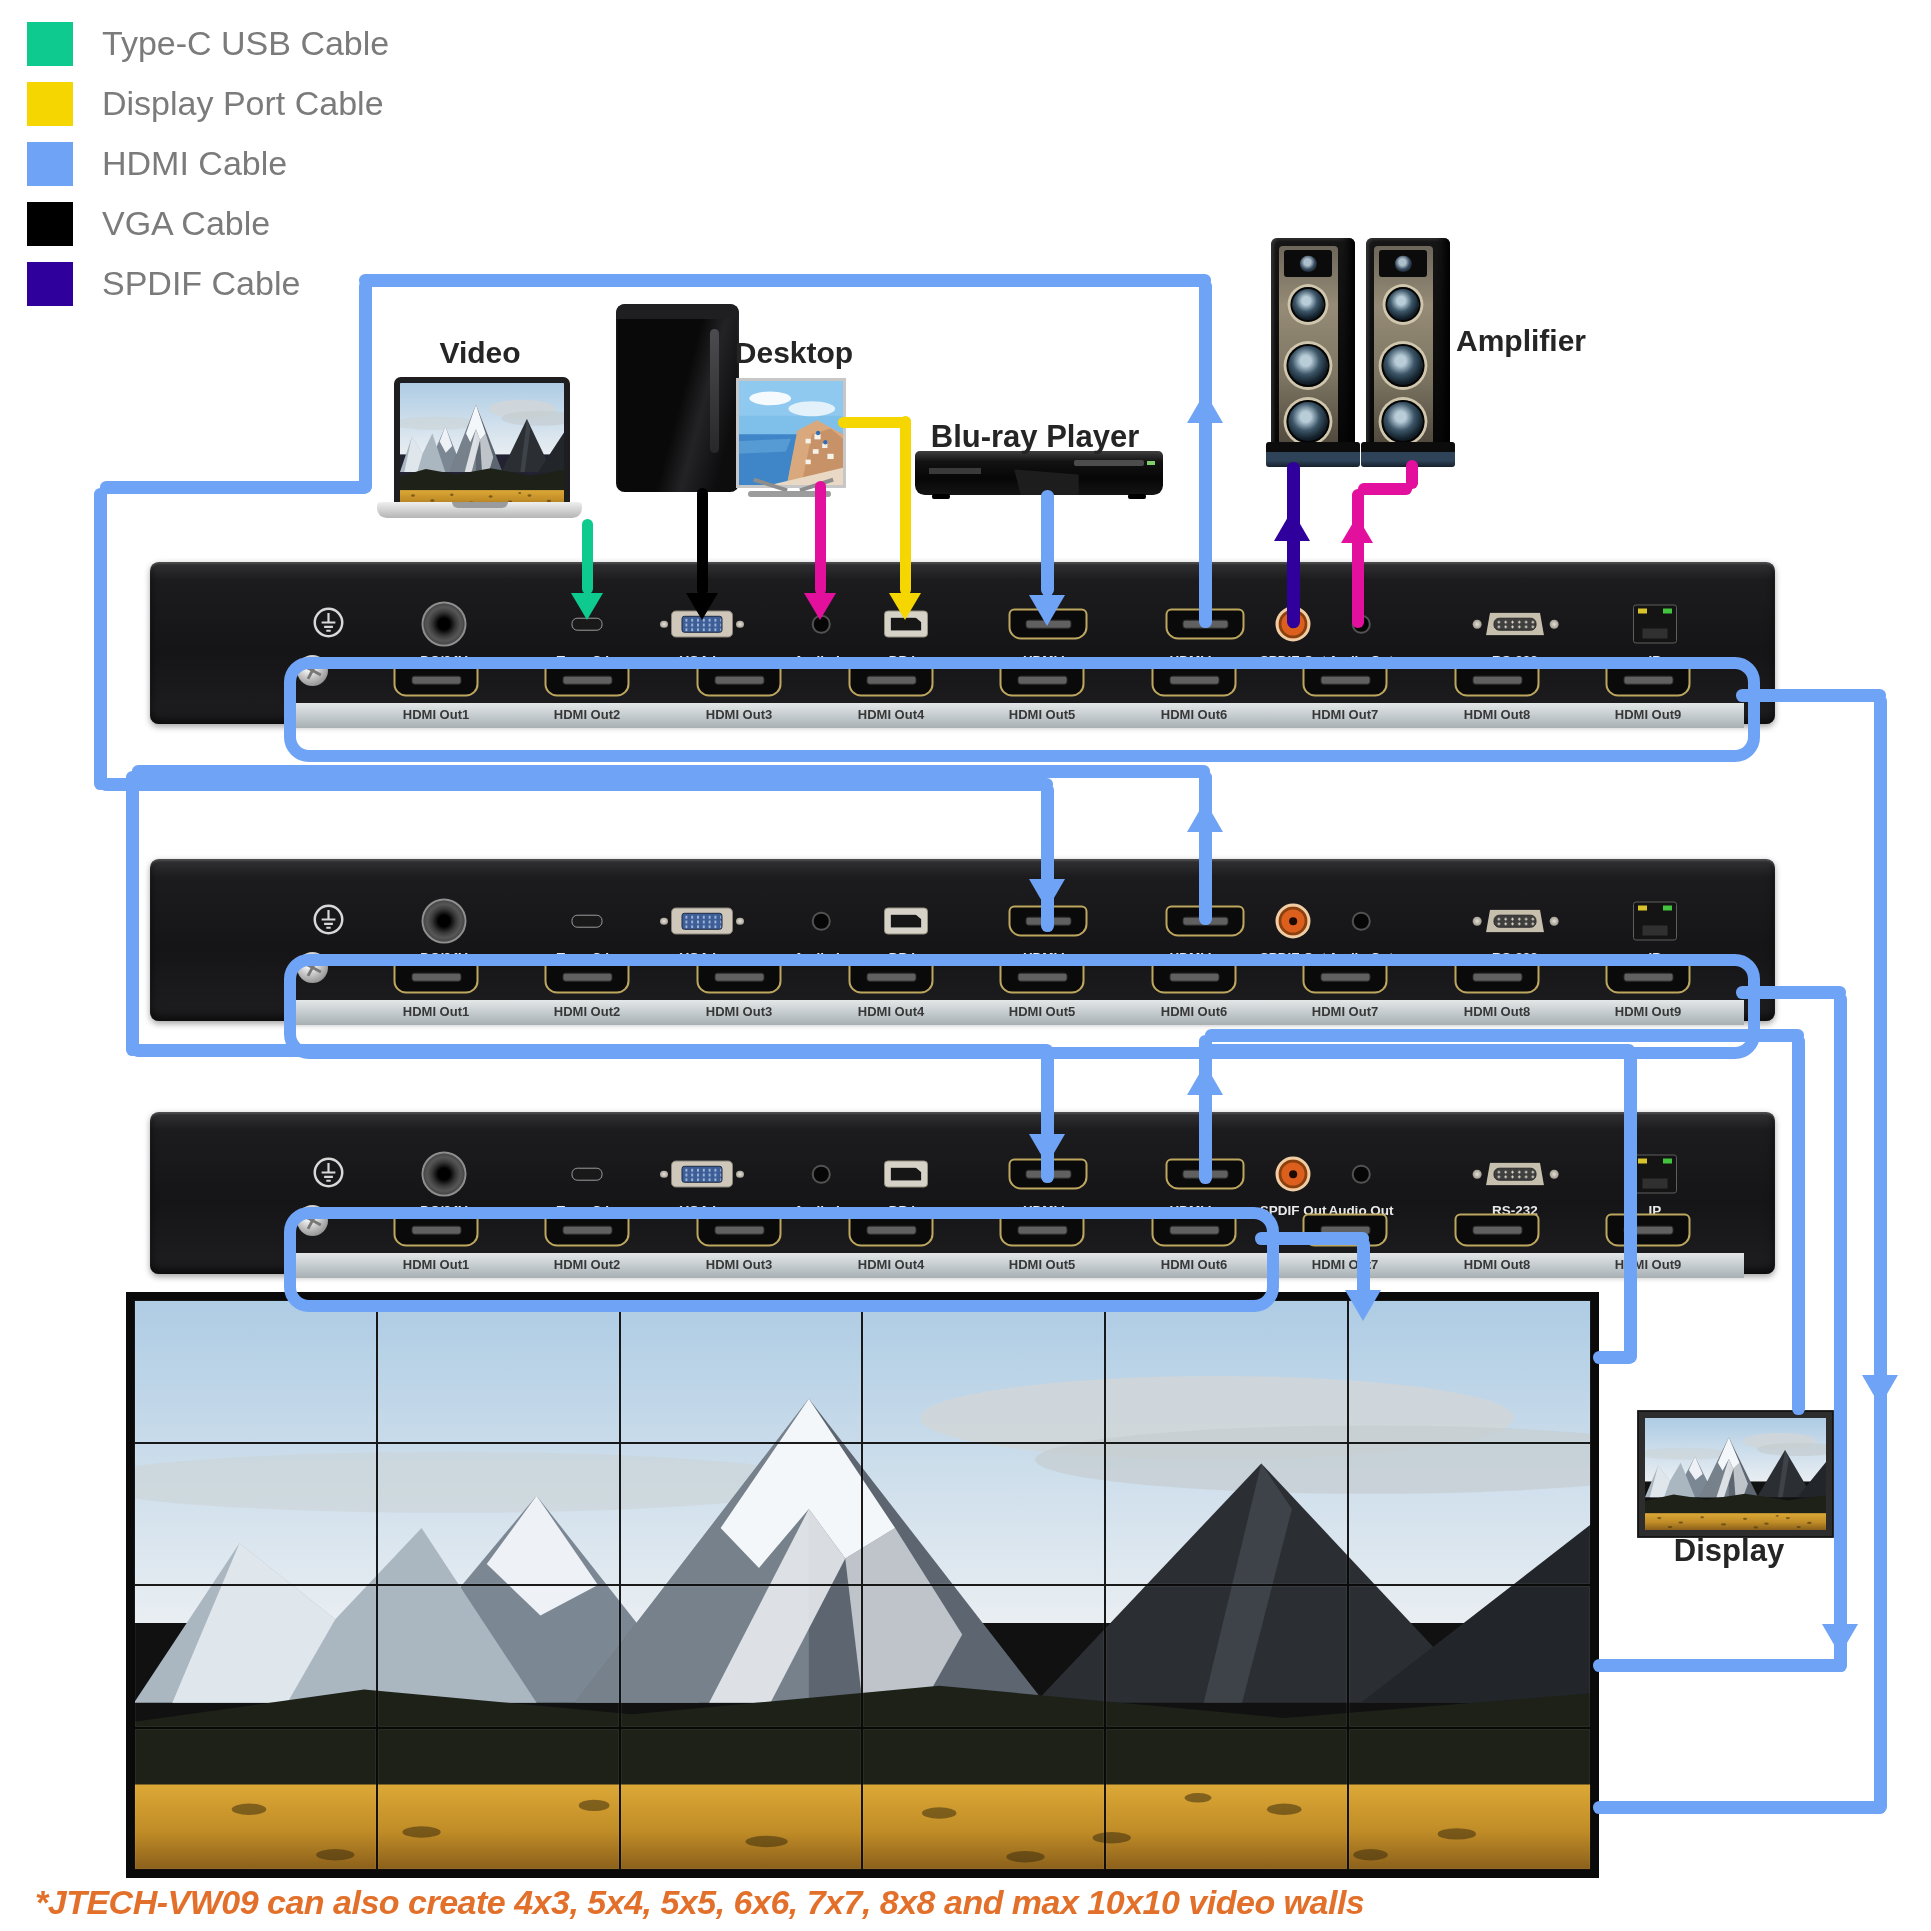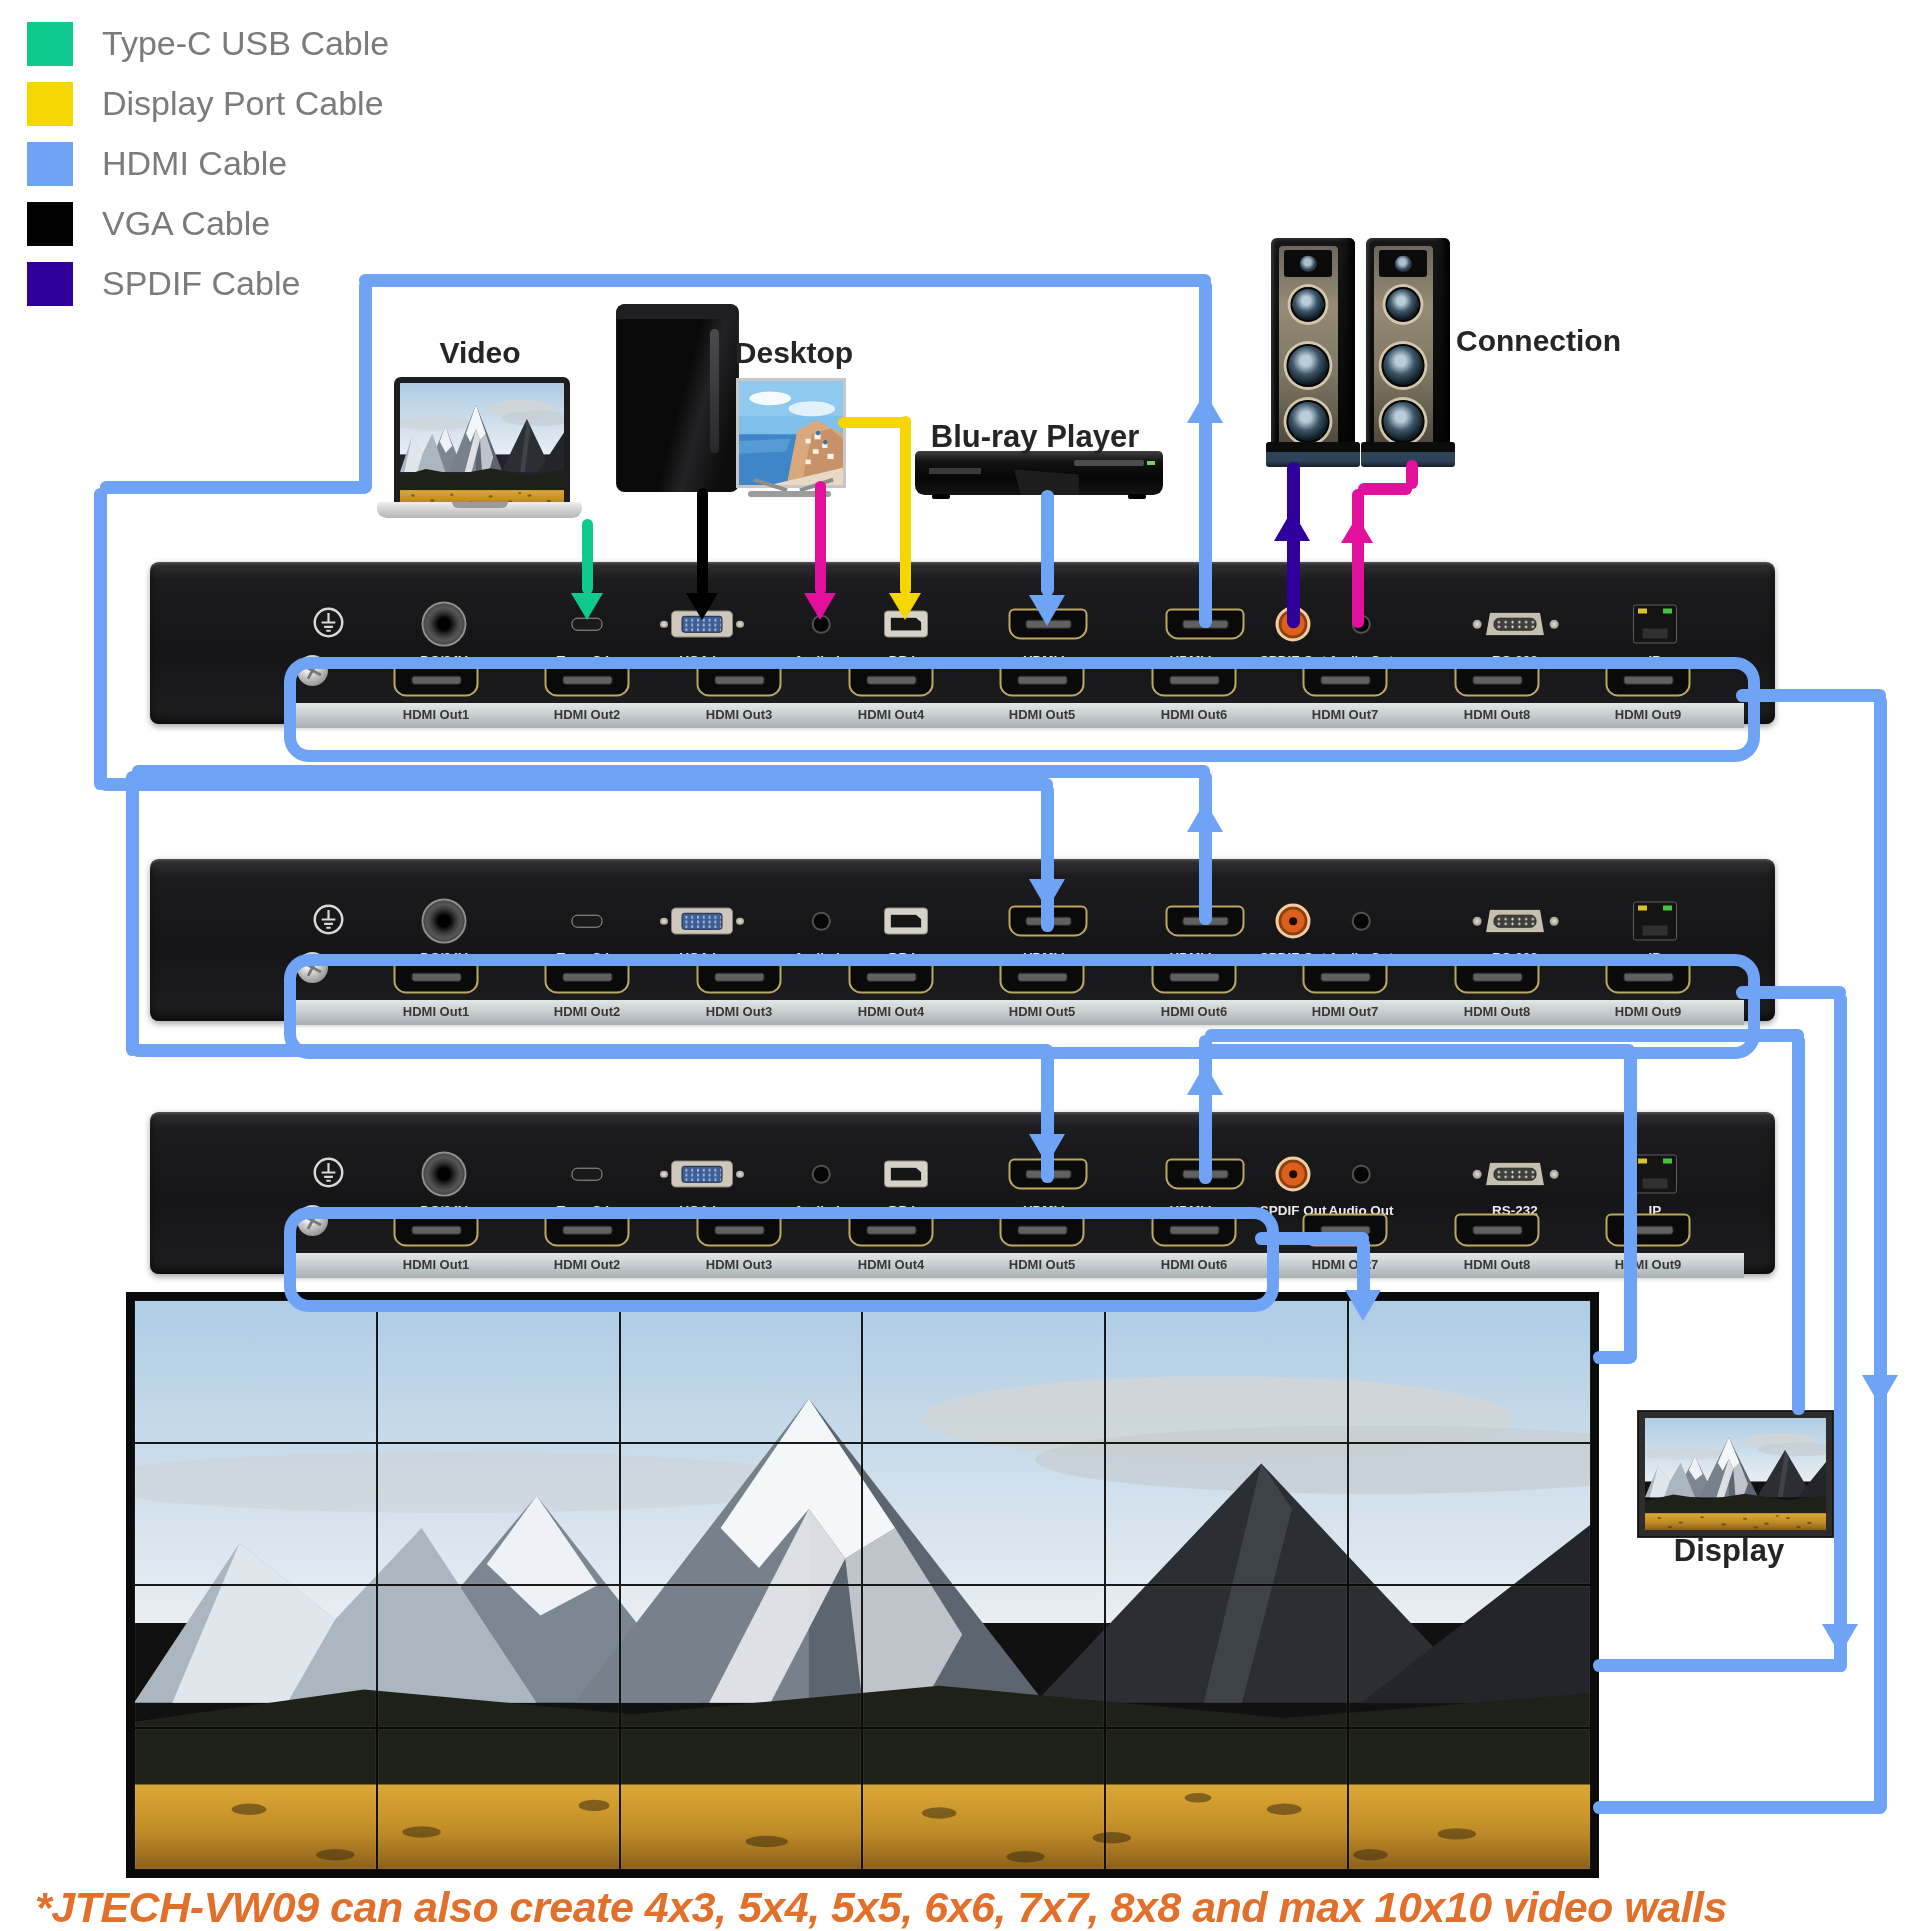--- a/index.html
+++ b/index.html
@@ -95,21 +95,21 @@
   .seg{position:absolute;z-index:6;}
   .arr{position:absolute;width:0;height:0;z-index:8;}
   
   #wall{position:absolute;left:126px;top:1292px;width:1473px;height:586px;border:8.7px solid #0a0a0a;box-sizing:border-box;z-index:2;background:#111;}
   #wall svg{display:block;width:100%;height:100%;}
   #wgrid{position:absolute;inset:0;display:grid;grid-template-rows:repeat(4,1fr);grid-template-columns:repeat(6,1fr);z-index:3;}
   .wcell{border:1.9px solid rgba(8,8,8,.92);box-shadow:inset 0 0 0 1px rgba(255,255,255,.05);}
   #display-monitor{position:absolute;left:1639px;top:1412px;width:181px;height:112px;background:#111;border:6.8px solid #2d2d2d;box-shadow:0 0 0 1.9px #141414;z-index:5;overflow:hidden;}
   #display-monitor svg{display:block;width:100%;height:100%;}
   
-  #footer{position:absolute;left:35px;top:1883px;width:1873px;font-size:43px;font-weight:bold;font-style:italic;letter-spacing:-0.5px;z-index:5;}
+  #footer{position:absolute;left:35px;top:1883px;width:1873px;font-size:34px;font-weight:bold;font-style:italic;letter-spacing:-0.5px;z-index:5;}
 </style>
 </head>
 <body>
 
 <div id="canvas" style="--hdmi: #6FA3F5;">
 
   <svg width="0" height="0" style="position:absolute" aria-hidden="true">
     <defs>
       <linearGradient id="g-sky" x1="0" y1="0" x2="0" y2="1">
         <stop offset="0" stop-color="#aecce4"></stop>
@@ -227,21 +227,21 @@
   <div class="dev-label" style="left:1035px;top:419px;font-size:31px;">Blu-ray Player</div>
   <div class="abs" id="bluray">
     <div class="ang"></div>
       <div class="btn"></div>
       <div class="led"></div>
       <div class="txt"></div>
       <div class="ft1"></div>
       <div class="ft2"></div>
   </div>
 
-  <div class="dev-label left" style="left:1456px;top:324px;">Connection</div>
+  <div class="dev-label left" style="left:1456px;top:324px;">Amplifier</div>
   <div class="spk" style="left:1271px;">
     <div class="face">
         <div class="tw">
           <i></i>
         </div>
         <div class="drv d1"></div>
         <div class="drv d2"></div>
         <div class="drv d3"></div>
       </div>
   </div>

